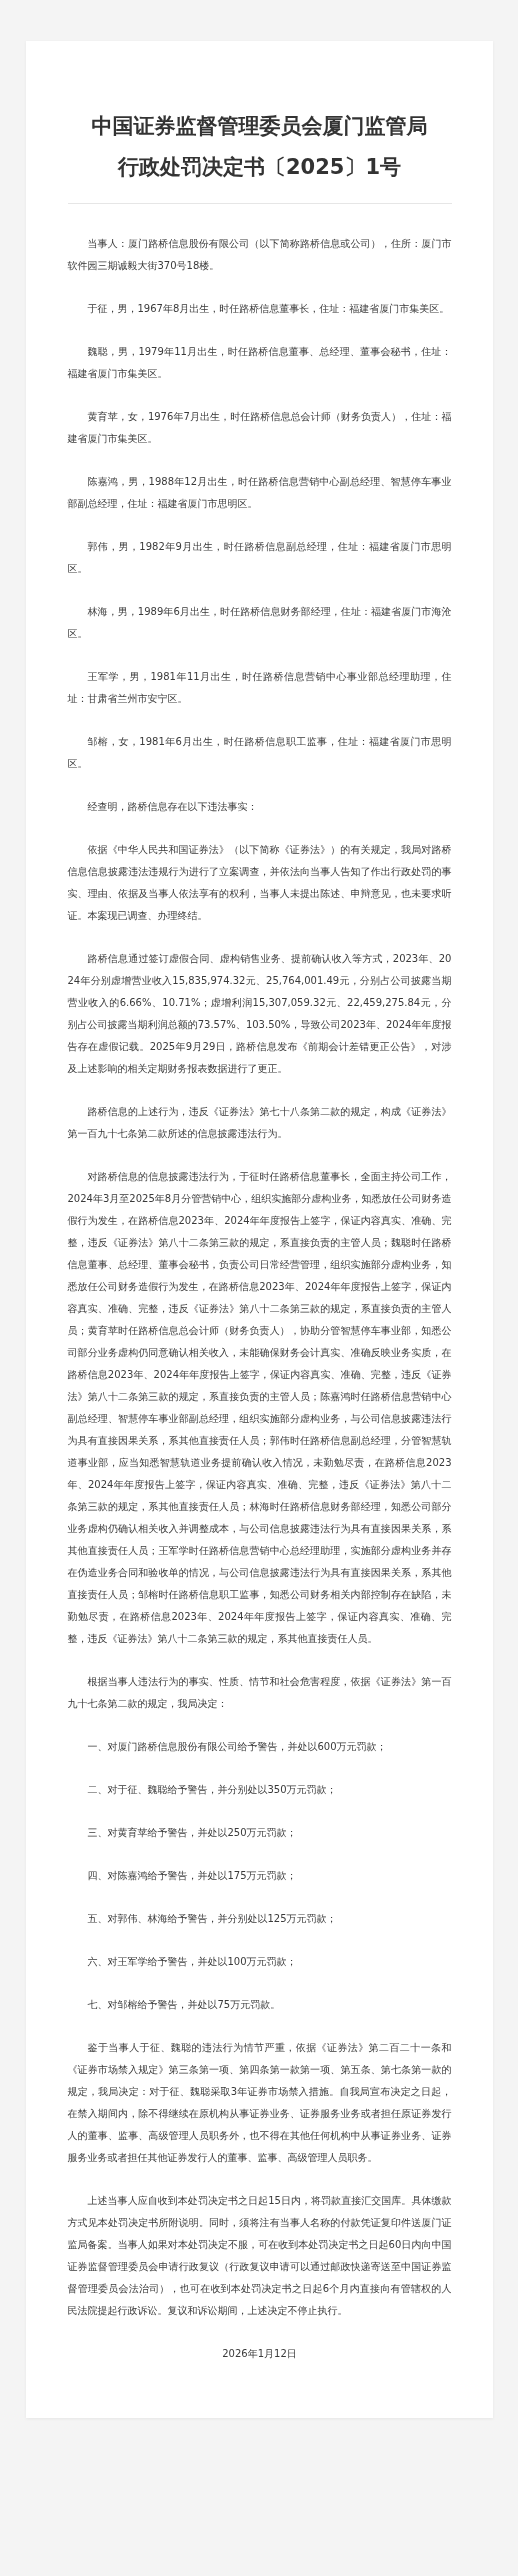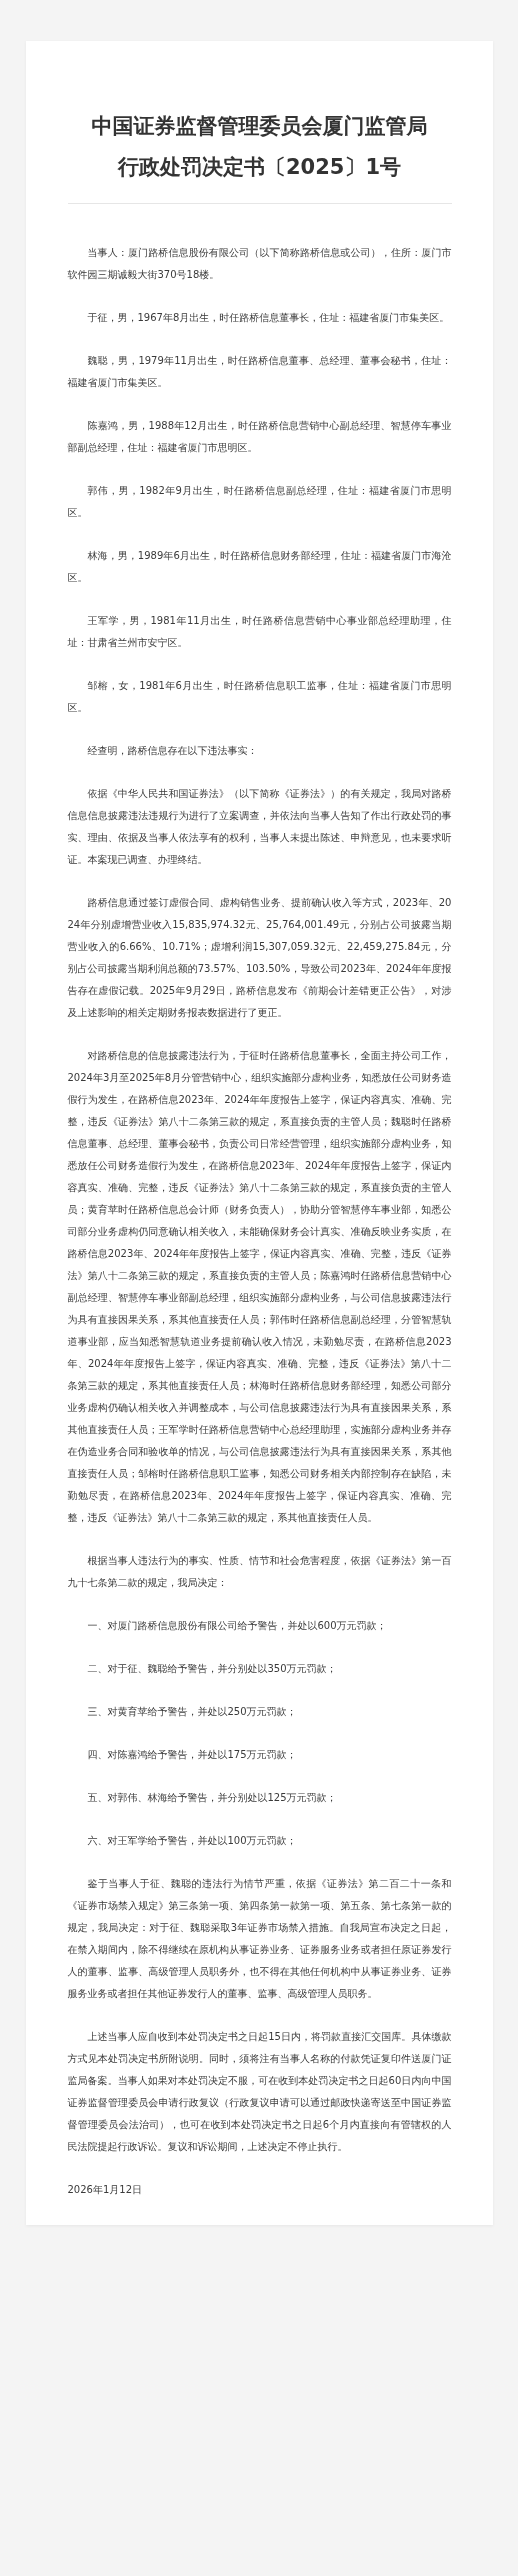--- a/index.html
+++ b/index.html
@@ -7,86 +7,89 @@
     background: #f4f4f4;
     font-family: "DejaVu Sans", "Liberation Sans", sans-serif;
     color: #333333;
     width: 519px;
   }
   .page {
     width: 467px;
     margin: 41px auto 21px auto;
     background: #ffffff;
     box-shadow: 0 0.5px 3.1px rgba(0,0,0,0.06);
-    padding: 65px 0 24px 0;
+    padding: 65px 0 53px 0;
     box-sizing: border-box;
   }
   .title {
     margin: 0 auto;
     width: 394px;
     text-align: center;
     font-weight: bold;
     font-size: 21px;
     line-height: 41px;
     color: #333333;
   }
   .divider {
     width: 384px;
     height: 1px;
     background: #e6e6e6;
     margin: 14.5px auto 0 auto;
   }
   .content {
     width: 384px;
-    margin: 38px auto 0 auto;
+    margin: 29px auto 0 auto;
     font-size: 10px;
     line-height: 22px;
     color: #3a3a3a;
   }
   .content p {
     margin: 0 0 21px 0;
     text-indent: 2em;
     text-align: justify;
     word-break: break-all;
   }
   .content p.signature { margin-top: 0; margin-bottom: 37px; }
-  .content p.date { text-align: left; text-indent: 0; margin-bottom: 0; }
+  .content p.date { text-align: center; text-indent: 0; margin-bottom: 0; }
 </style>
 </head>
 <body>
 
 <div class="page">
   <h1 class="title">
     <span>中国证券监督管理委员会厦门监管局</span><br>
     <span>行政处罚决定书〔2025〕1号</span>
   </h1>
   <div class="divider"></div>
 
   <div class="content">
     <p>当事人：厦门路桥信息股份有限公司（以下简称路桥信息或公司），住所：厦门市软件园三期诚毅大街370号18楼。</p>
     <p>于征，男，1967年8月出生，时任路桥信息董事长，住址：福建省厦门市集美区。</p>
     <p>魏聪，男，1979年11月出生，时任路桥信息董事、总经理、董事会秘书，住址：福建省厦门市集美区。</p>
+    <p>黄育苹，女，1976年7月出生，时任路桥信息总会计师（财务负责人），住址：福建省厦门市集美区。</p>
     <p>陈嘉鸿，男，1988年12月出生，时任路桥信息营销中心副总经理、智慧停车事业部副总经理，住址：福建省厦门市思明区。</p>
     <p>郭伟，男，1982年9月出生，时任路桥信息副总经理，住址：福建省厦门市思明区。</p>
     <p>林海，男，1989年6月出生，时任路桥信息财务部经理，住址：福建省厦门市海沧区。</p>
     <p>王军学，男，1981年11月出生，时任路桥信息营销中心事业部总经理助理，住址：甘肃省兰州市安宁区。</p>
     <p>邹榕，女，1981年6月出生，时任路桥信息职工监事，住址：福建省厦门市思明区。</p>
 
     <p>经查明，路桥信息存在以下违法事实：</p>
     <p>依据《中华人民共和国证券法》（以下简称《证券法》）的有关规定，我局对路桥信息信息披露违法违规行为进行了立案调查，并依法向当事人告知了作出行政处罚的事实、理由、依据及当事人依法享有的权利，当事人未提出陈述、申辩意见，也未要求听证。本案现已调查、办理终结。</p>
     <p>路桥信息通过签订虚假合同、虚构销售业务、提前确认收入等方式，2023年、2024年分别虚增营业收入15,835,974.32元、25,764,001.49元，分别占公司披露当期营业收入的6.66%、10.71%；虚增利润15,307,059.32元、22,459,275.84元，分别占公司披露当期利润总额的73.57%、103.50%，导致公司2023年、2024年年度报告存在虚假记载。2025年9月29日，路桥信息发布《前期会计差错更正公告》，对涉及上述影响的相关定期财务报表数据进行了更正。</p>
+    <p>路桥信息的上述行为，违反《证券法》第七十八条第二款的规定，构成《证券法》第一百九十七条第二款所述的信息披露违法行为。</p>
     <p>对路桥信息的信息披露违法行为，于征时任路桥信息董事长，全面主持公司工作，2024年3月至2025年8月分管营销中心，组织实施部分虚构业务，知悉放任公司财务造假行为发生，在路桥信息2023年、2024年年度报告上签字，保证内容真实、准确、完整，违反《证券法》第八十二条第三款的规定，系直接负责的主管人员；魏聪时任路桥信息董事、总经理、董事会秘书，负责公司日常经营管理，组织实施部分虚构业务，知悉放任公司财务造假行为发生，在路桥信息2023年、2024年年度报告上签字，保证内容真实、准确、完整，违反《证券法》第八十二条第三款的规定，系直接负责的主管人员；黄育苹时任路桥信息总会计师（财务负责人），协助分管智慧停车事业部，知悉公司部分业务虚构仍同意确认相关收入，未能确保财务会计真实、准确反映业务实质，在路桥信息2023年、2024年年度报告上签字，保证内容真实、准确、完整，违反《证券法》第八十二条第三款的规定，系直接负责的主管人员；陈嘉鸿时任路桥信息营销中心副总经理、智慧停车事业部副总经理，组织实施部分虚构业务，与公司信息披露违法行为具有直接因果关系，系其他直接责任人员；郭伟时任路桥信息副总经理，分管智慧轨道事业部，应当知悉智慧轨道业务提前确认收入情况，未勤勉尽责，在路桥信息2023年、2024年年度报告上签字，保证内容真实、准确、完整，违反《证券法》第八十二条第三款的规定，系其他直接责任人员；林海时任路桥信息财务部经理，知悉公司部分业务虚构仍确认相关收入并调整成本，与公司信息披露违法行为具有直接因果关系，系其他直接责任人员；王军学时任路桥信息营销中心总经理助理，实施部分虚构业务并存在伪造业务合同和验收单的情况，与公司信息披露违法行为具有直接因果关系，系其他直接责任人员；邹榕时任路桥信息职工监事，知悉公司财务相关内部控制存在缺陷，未勤勉尽责，在路桥信息2023年、2024年年度报告上签字，保证内容真实、准确、完整，违反《证券法》第八十二条第三款的规定，系其他直接责任人员。</p>
     <p>根据当事人违法行为的事实、性质、情节和社会危害程度，依据《证券法》第一百九十七条第二款的规定，我局决定：</p>
 
     <p>一、对厦门路桥信息股份有限公司给予警告，并处以600万元罚款；</p>
     <p>二、对于征、魏聪给予警告，并分别处以350万元罚款；</p>
     <p>三、对黄育苹给予警告，并处以250万元罚款；</p>
     <p>四、对陈嘉鸿给予警告，并处以175万元罚款；</p>
     <p>五、对郭伟、林海给予警告，并分别处以125万元罚款；</p>
     <p>六、对王军学给予警告，并处以100万元罚款；</p>
+    <p>七、对邹榕给予警告，并处以75万元罚款。</p>
 
     <p>鉴于当事人于征、魏聪的违法行为情节严重，依据《证券法》第二百二十一条和《证券市场禁入规定》第三条第一项、第四条第一款第一项、第五条、第七条第一款的规定，我局决定：对于征、魏聪采取3年证券市场禁入措施。自我局宣布决定之日起，在禁入期间内，除不得继续在原机构从事证券业务、证券服务业务或者担任原证券发行人的董事、监事、高级管理人员职务外，也不得在其他任何机构中从事证券业务、证券服务业务或者担任其他证券发行人的董事、监事、高级管理人员职务。</p>
     <p>上述当事人应自收到本处罚决定书之日起15日内，将罚款直接汇交国库。具体缴款方式见本处罚决定书所附说明。同时，须将注有当事人名称的付款凭证复印件送厦门证监局备案。当事人如果对本处罚决定不服，可在收到本处罚决定书之日起60日内向中国证券监督管理委员会申请行政复议（行政复议申请可以通过邮政快递寄送至中国证券监督管理委员会法治司），也可在收到本处罚决定书之日起6个月内直接向有管辖权的人民法院提起行政诉讼。复议和诉讼期间，上述决定不停止执行。</p>
 
     <p class="date">2026年1月12日</p>
   </div>
 </div>
 
 
 </body></html>

